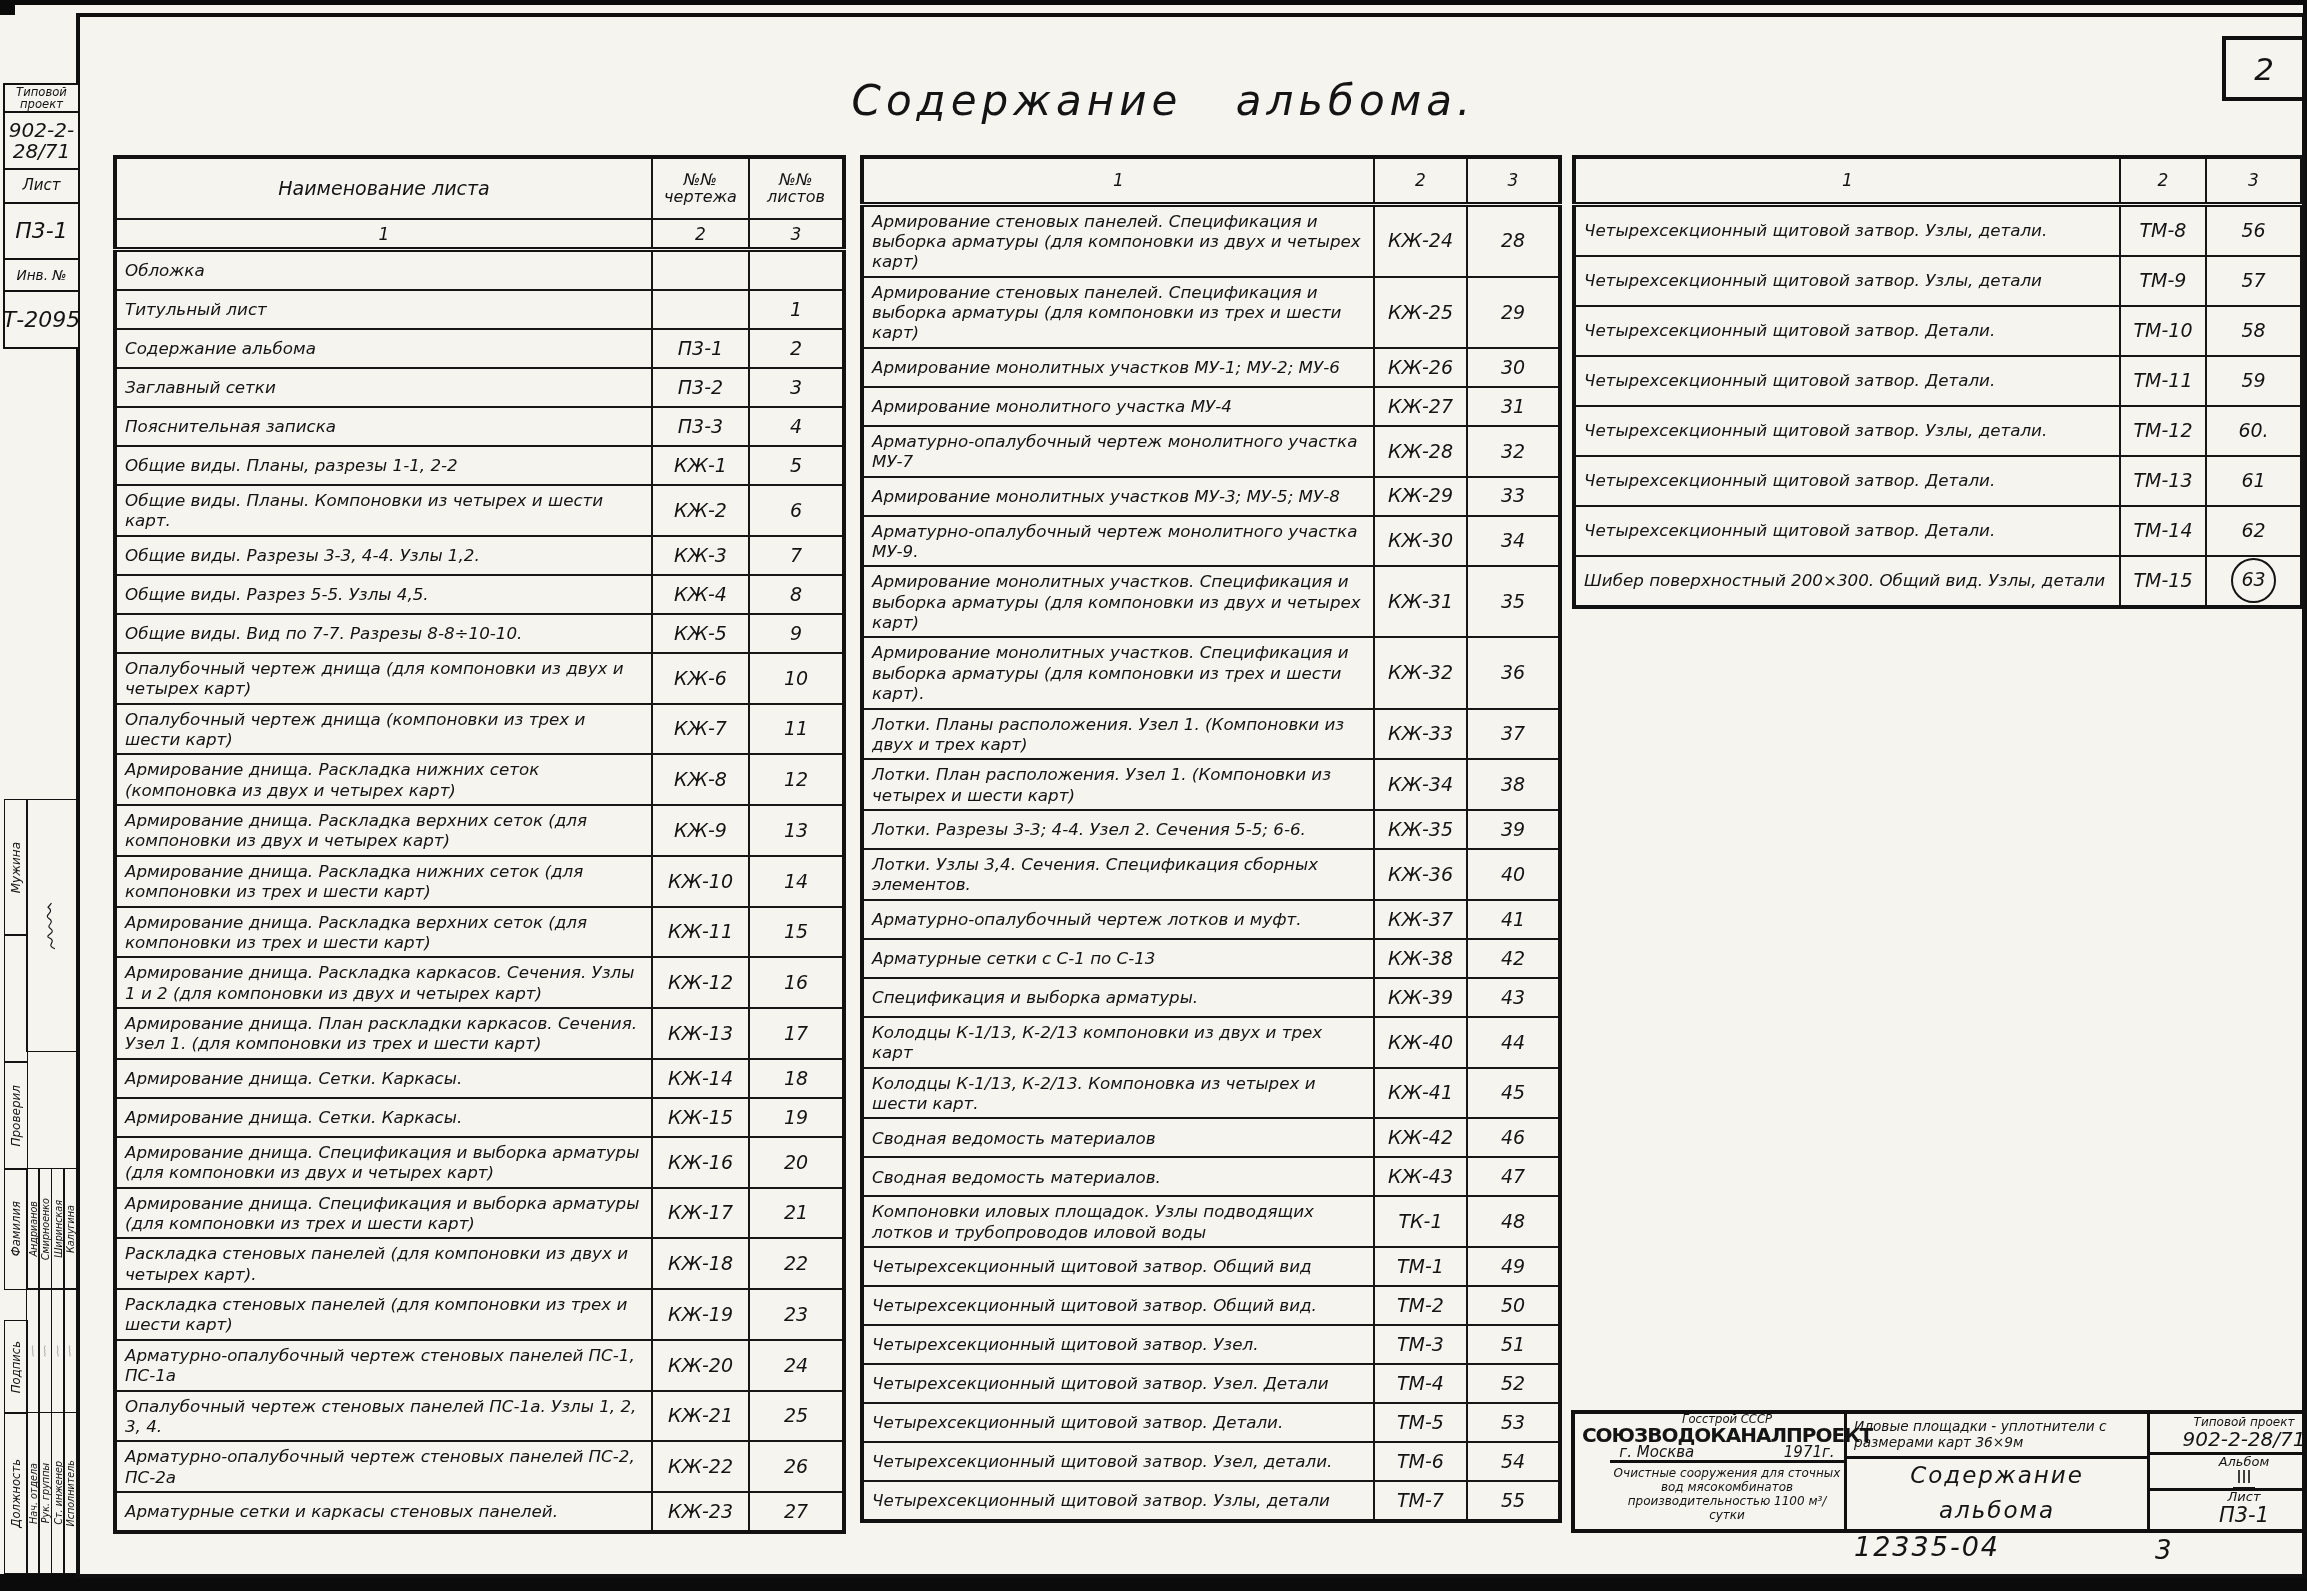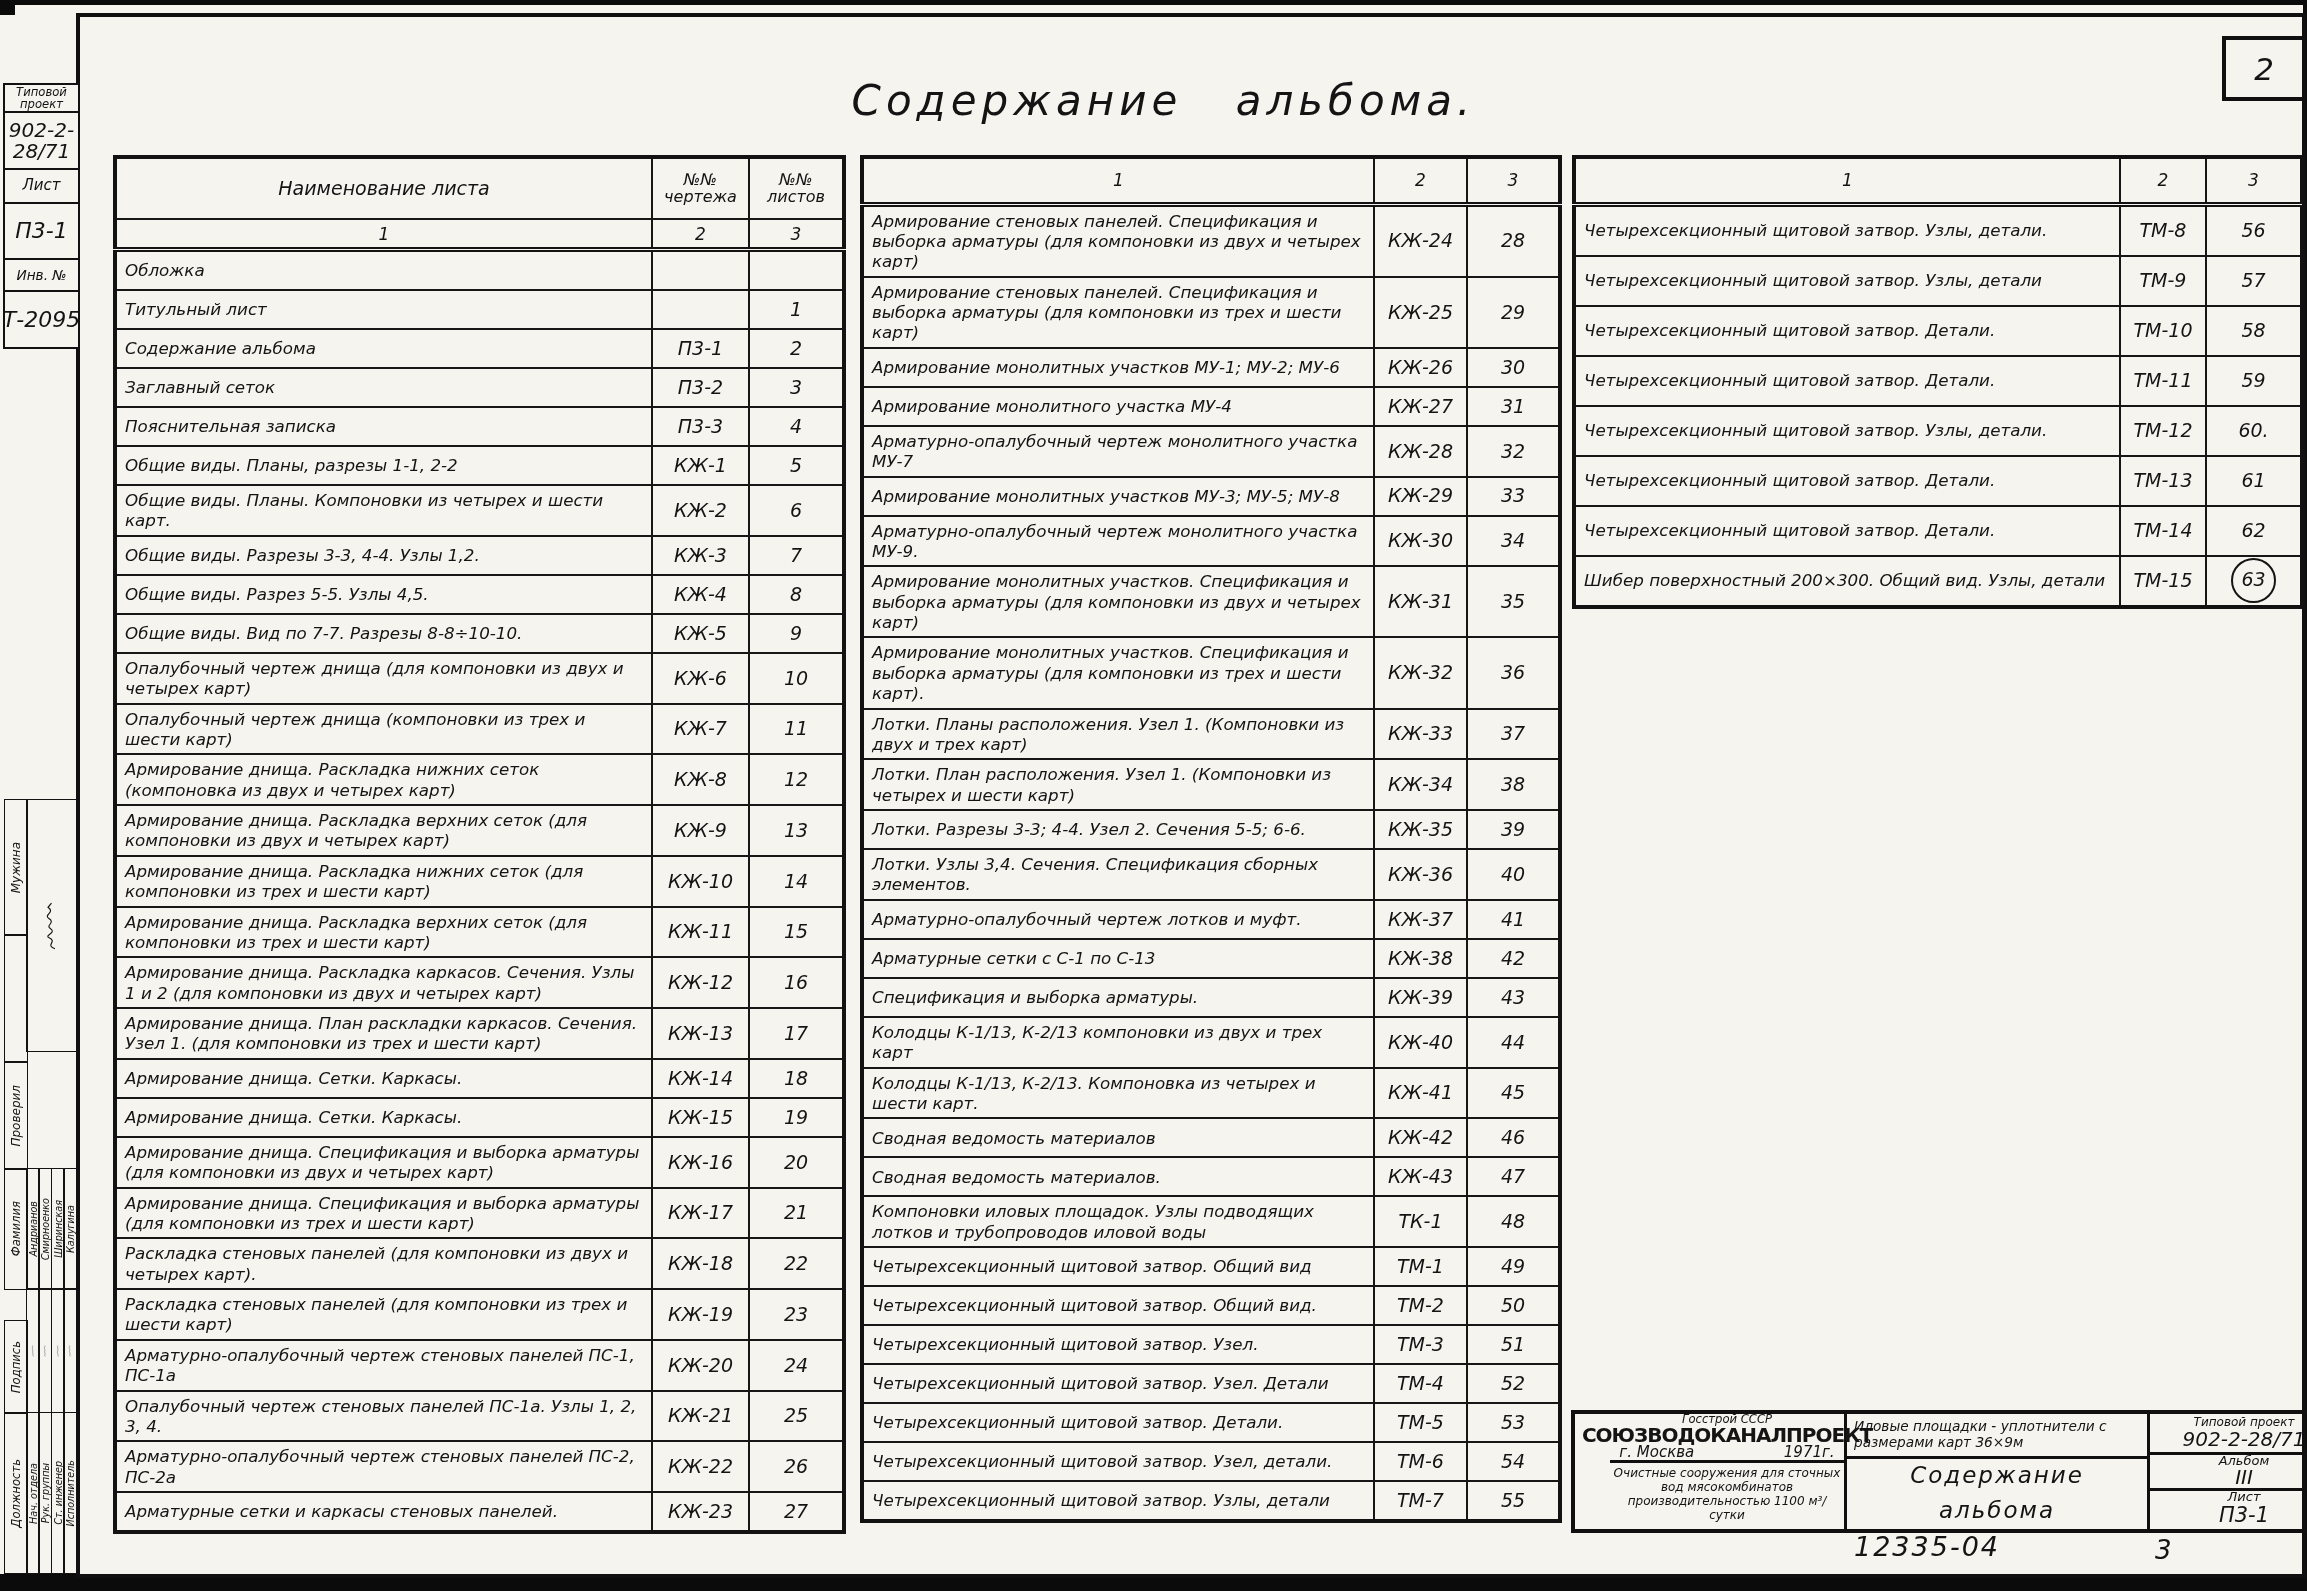--- a/index.html
+++ b/index.html
@@ -54,21 +54,21 @@
   .tb-desc{font-size:12px;font-style:italic;text-align:center;padding:3px 2px;line-height:1.18;}
   .tb-subject{height:42px;border-bottom:3px solid #101010;font-size:13.7px;font-style:italic;
               display:flex;align-items:center;justify-content:center;text-align:left;padding:0 7px;line-height:1.15;}
   .tb-doctitle{height:67px;display:flex;align-items:center;justify-content:center;text-align:center;
                font-size:23px;font-style:italic;letter-spacing:2px;line-height:1.5;padding:0 20px;}
   .tb-r-row{border-bottom:3px solid #101010;display:flex;flex-direction:column;align-items:center;justify-content:center;line-height:1.05;}
   .tb-r-row:last-child{border-bottom:none;}
   .tb-proj-label{font-size:12px;font-style:italic;}
   .tb-proj-num{font-size:20px;font-style:italic;}
   .tb-album-label{font-size:13px;font-style:italic;}
-  .tb-album-num{font-size:20px;font-style:italic;border-bottom:1.5px solid #141414;padding:0 3px;}
+  .tb-album-num{font-size:17px;border-bottom:1.5px solid #141414;padding:0 3px;}
   .tb-sheet-label{font-size:13px;font-style:italic;}
   .tb-sheet-num{font-size:21px;font-style:italic;}
   .footer-code{position:absolute;left:1821px;top:1531px;width:212px;text-align:center;
                font-size:27px;font-style:italic;letter-spacing:2px;}
   .footer-sheet{position:absolute;left:2155px;top:1535px;font-size:26px;font-style:italic;}
 </style>
 </head>
 <body>
 
 <div class="paper">
@@ -122,21 +122,21 @@
           <td class="c0">Титульный лист</td>
           <td class="c1"></td>
           <td class="c2">1</td>
         </tr>
         <tr>
           <td class="c0">Содержание альбома</td>
           <td class="c1">П3-1</td>
           <td class="c2">2</td>
         </tr>
         <tr>
-          <td class="c0">Заглавный сеток</td>
+          <td class="c0">Заглавный сетки</td>
           <td class="c1">П3-2</td>
           <td class="c2">3</td>
         </tr>
         <tr>
           <td class="c0">Пояснительная записка</td>
           <td class="c1">П3-3</td>
           <td class="c2">4</td>
         </tr>
         <tr>
           <td class="c0">Общие виды. Планы, разрезы 1-1, 2-2</td>

